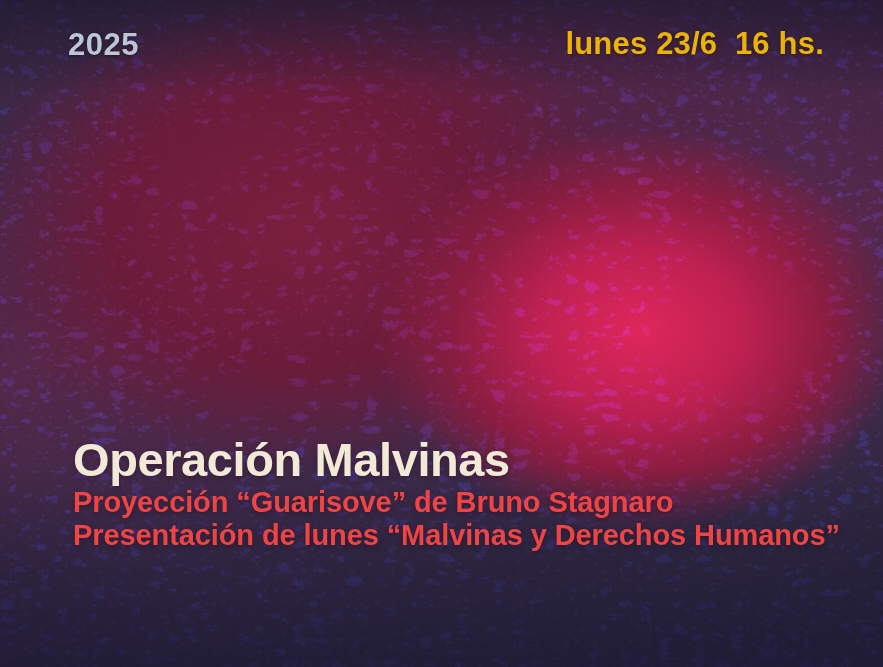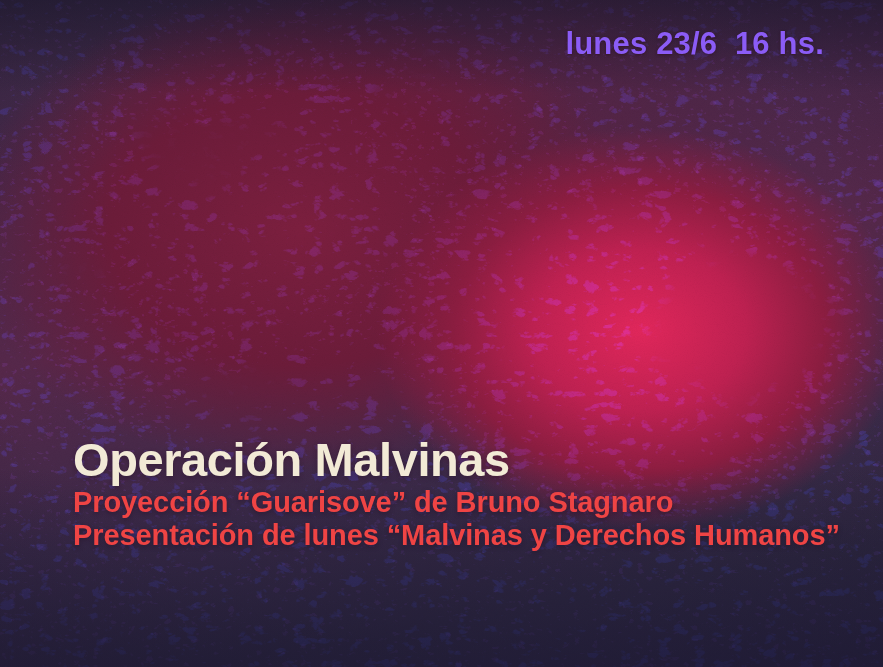--- a/index.html
+++ b/index.html
@@ -64,21 +64,21 @@
     color: #bcc6d4;
     text-shadow: 0 1px 3px rgba(20,14,34,0.55);
   }
   .datetime {
     position: absolute;
     right: 59px;
     top: 26px;
     font-size: 31px;
     font-weight: bold;
     letter-spacing: 0.2px;
-    color: #8b5cf6;
+    color: #eab308;
     white-space: pre;
     text-shadow: 0 1px 3px rgba(40,12,20,0.5);
   }
 
   .textblock {
     position: absolute;
     left: 73px;
     top: 436px;
     width: 800px;
   }
@@ -193,20 +193,21 @@
         <feComponentTransfer>
             <feFuncA type="linear" slope="0.5"></feFuncA>
           </feComponentTransfer>
       </filter>
     </defs>
     <rect width="883" height="667" filter="url(#grainf)"></rect>
   </svg>
 
   <div class="bg-layer" id="bg-vignette"></div>
 
+  <div class="year">2025</div>
   <div class="datetime">lunes 23/6  16 hs.</div>
 
   <div class="textblock">
     <div class="title">Operación Malvinas</div>
     <div class="subline">Proyección “Guarisove” de Bruno Stagnaro</div>
     <div class="subline">Presentación de lunes “Malvinas y Derechos Humanos”</div>
   </div>
 
 </div>
 

